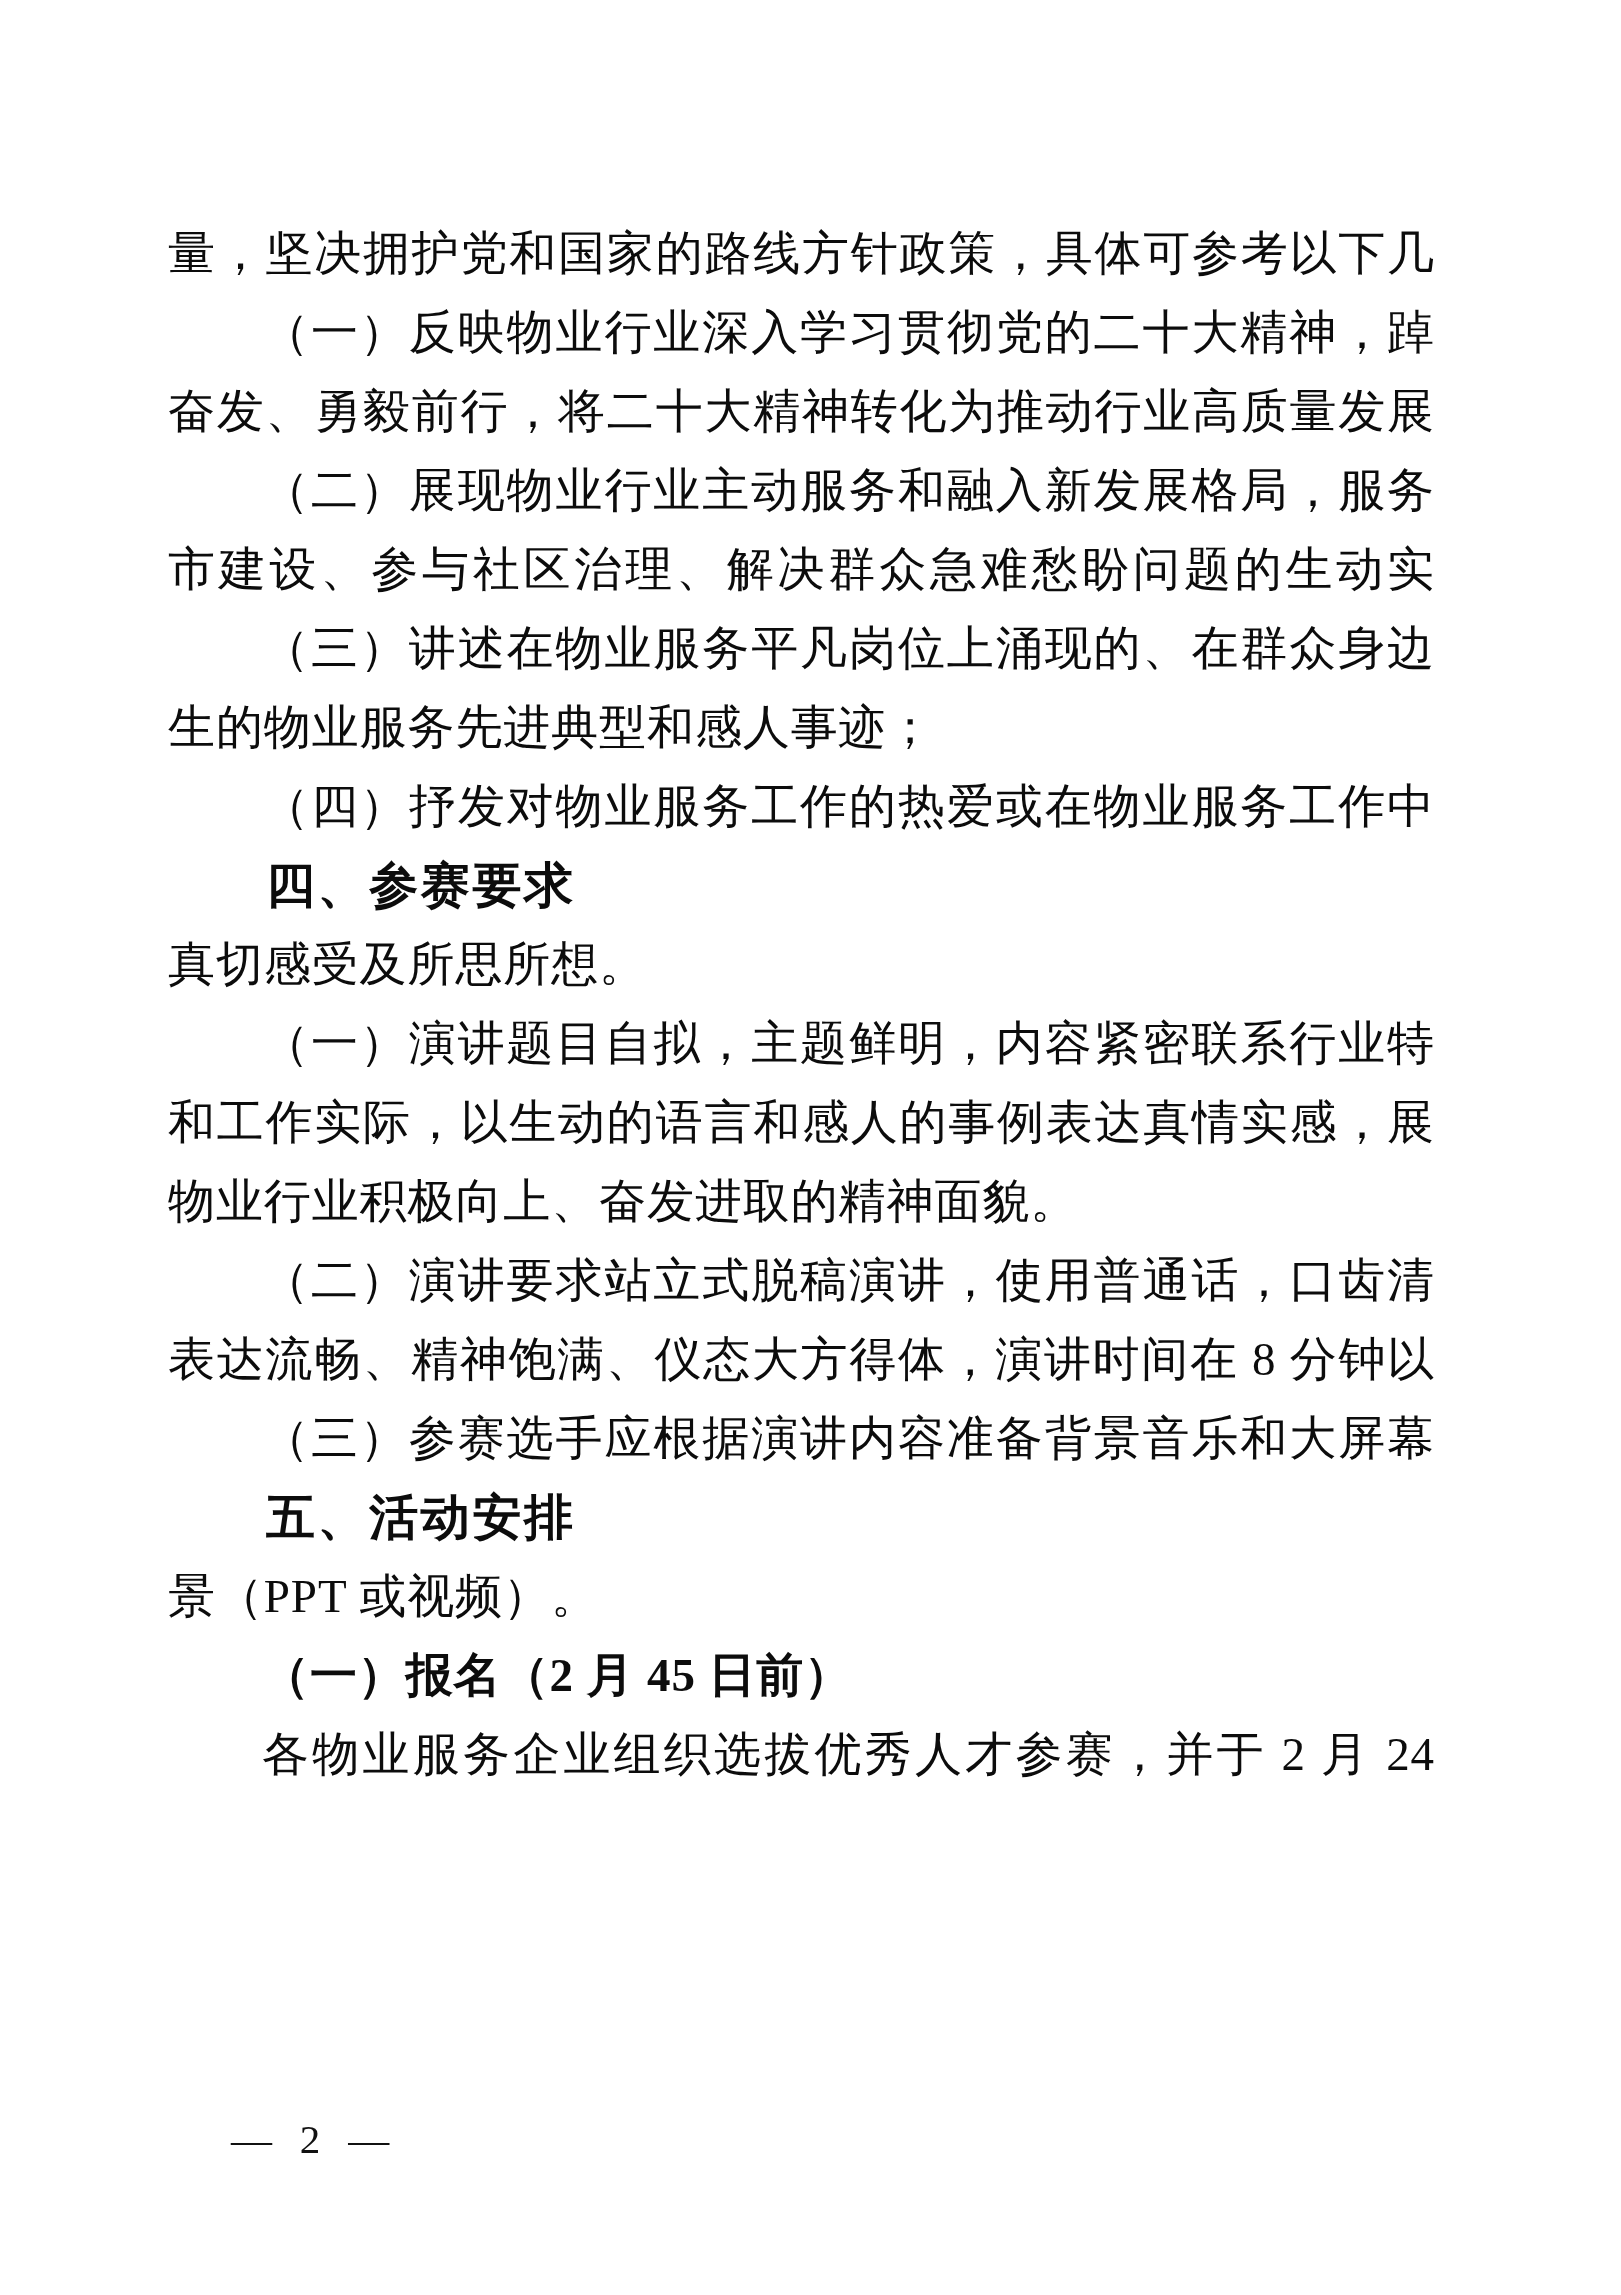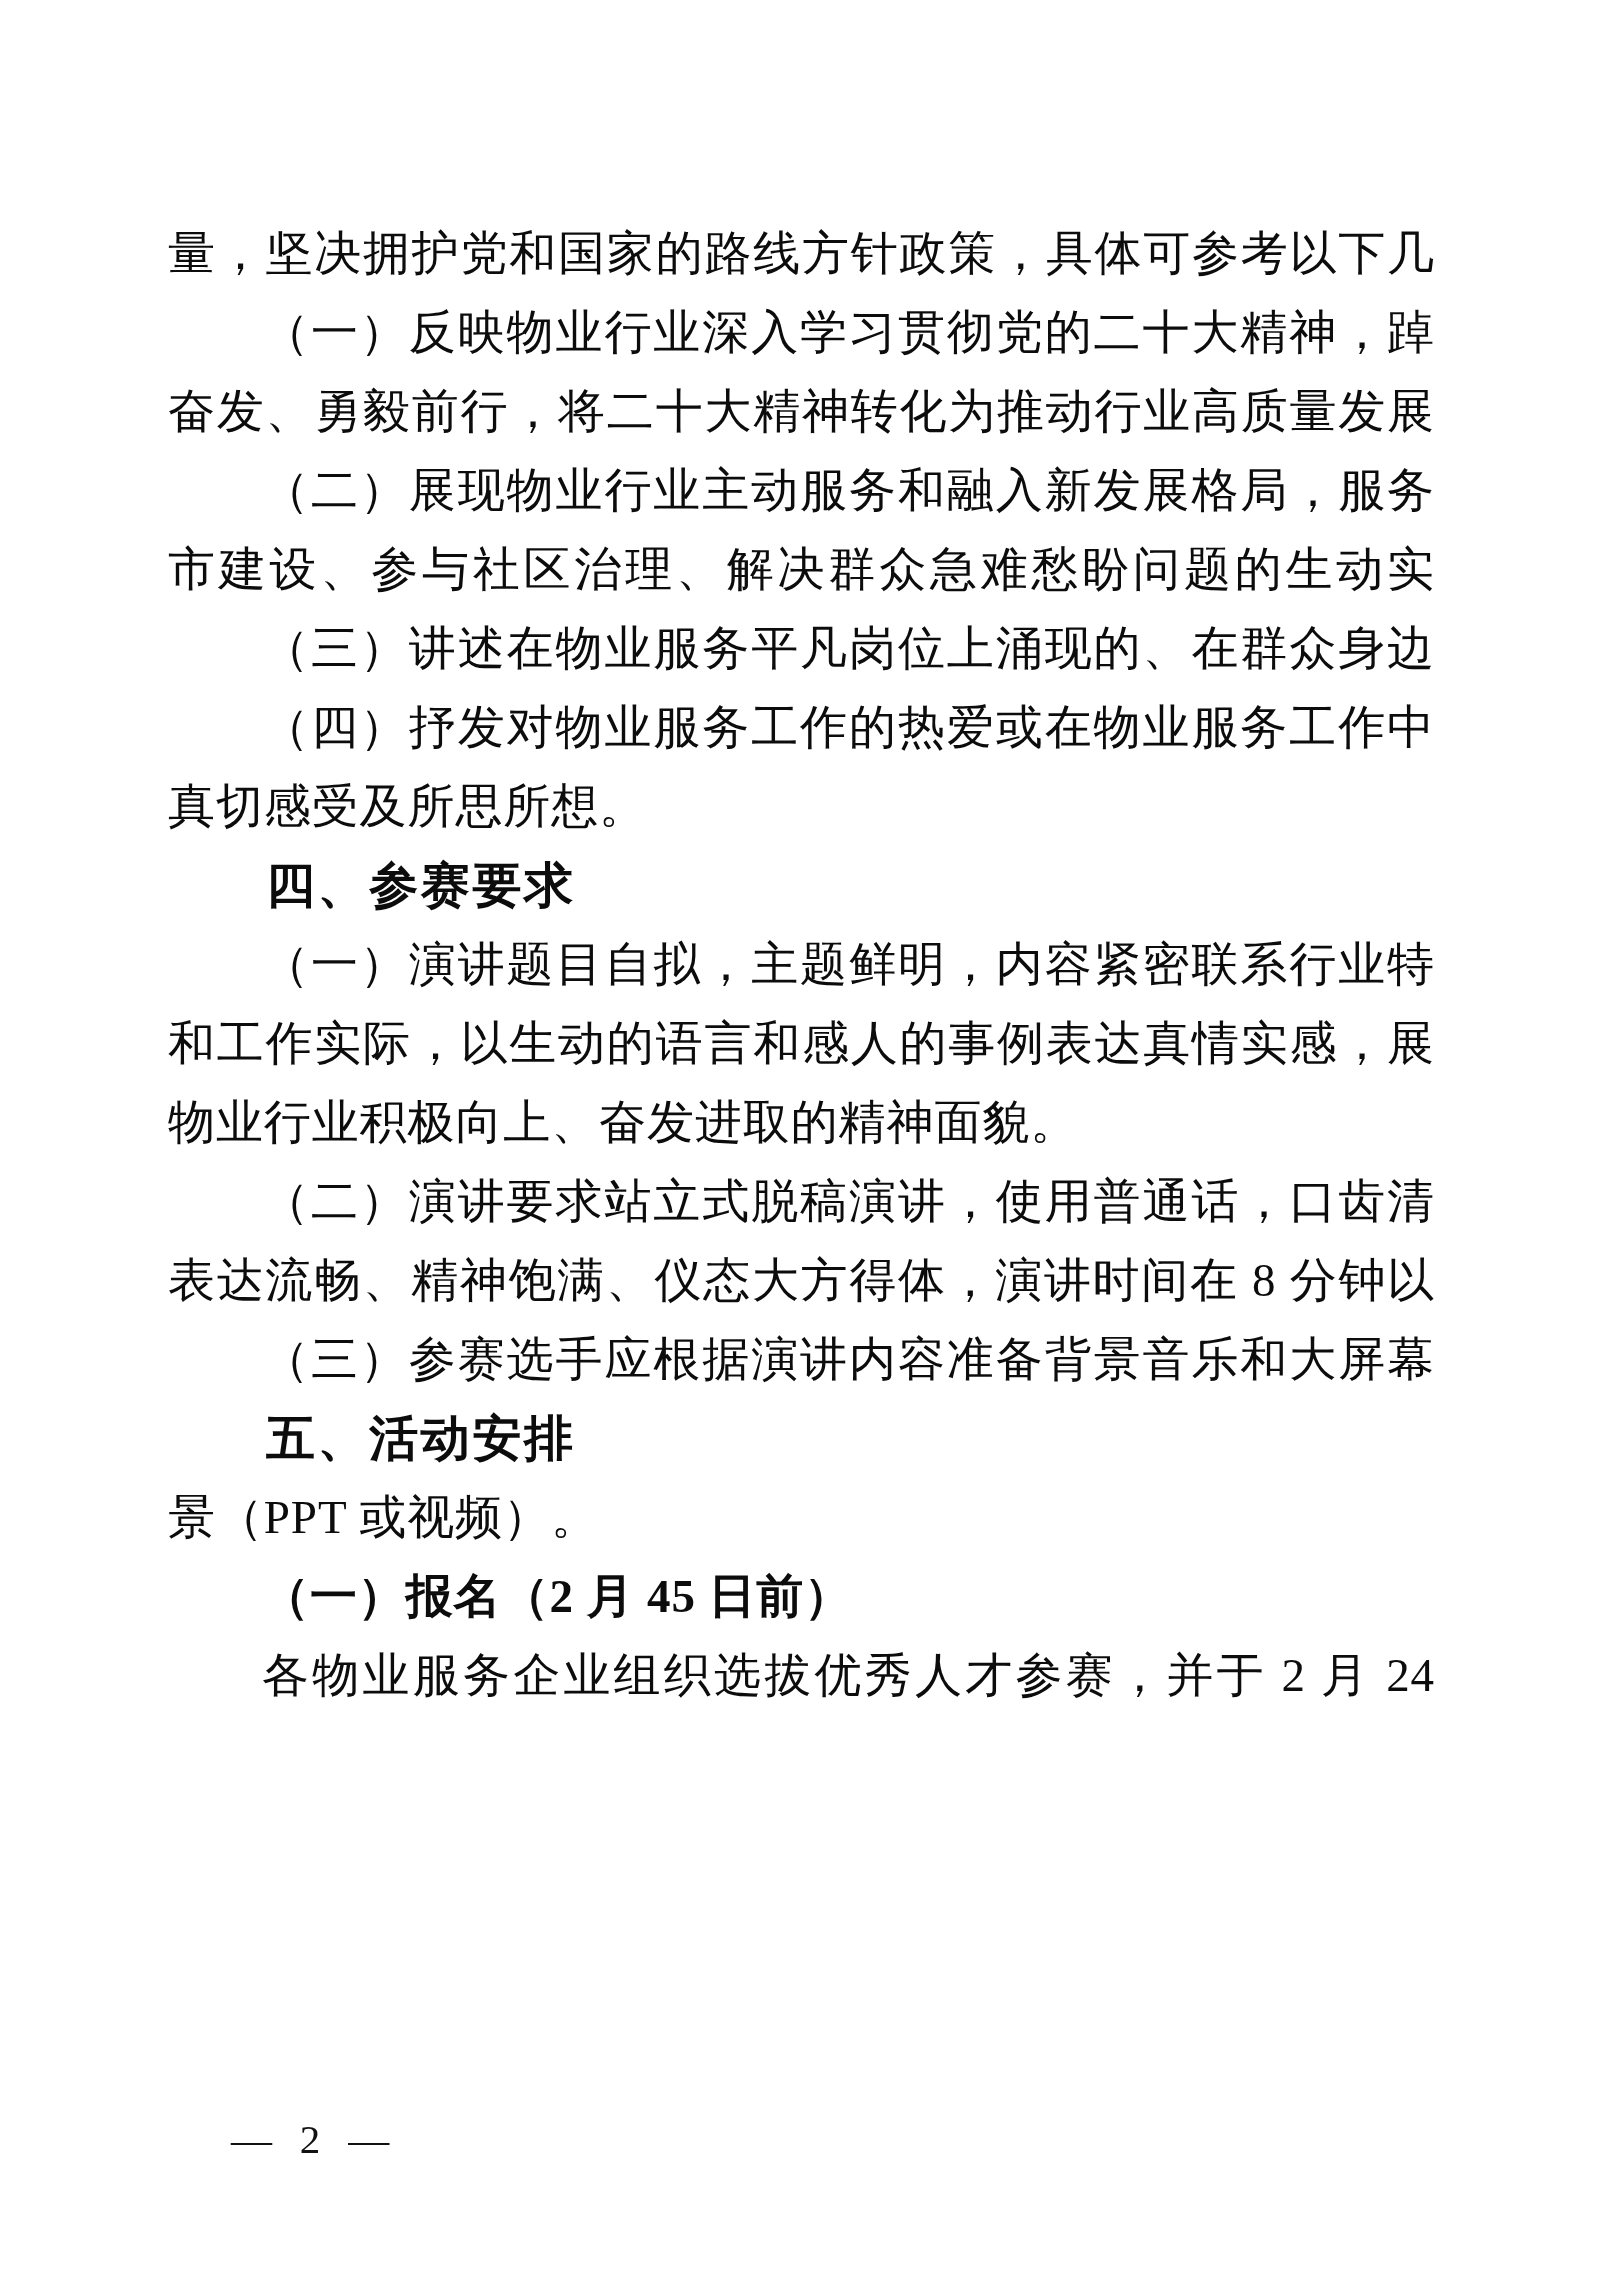--- a/index.html
+++ b/index.html
@@ -59,23 +59,24 @@
 <body>
 
 <div class="page">
   <div class="content">
     <div class="ln full">量，坚决拥护党和国家的路线方针政策，具体可参考以下几个</div>
     <div class="ln indent full">（一）反映物业行业深入学习贯彻党的二十大精神，踔厉</div>
     <div class="ln full">奋发、勇毅前行，将二十大精神转化为推动行业高质量发展的</div>
     <div class="ln indent full">（二）展现物业行业主动服务和融入新发展格局，服务城</div>
     <div class="ln full">市建设、参与社区治理、解决群众急难愁盼问题的生动实践；</div>
     <div class="ln indent full">（三）讲述在物业服务平凡岗位上涌现的、在群众身边发</div>
+    <div class="ln">生的物业服务先进典型和感人事迹；</div>
     <div class="ln indent full">（四）抒发对物业服务工作的热爱或在物业服务工作中的</div>
+    <div class="ln indent heading">四、参赛要求</div>
     <div class="ln">真切感受及所思所想。</div>
-    <div class="ln indent heading">四、参赛要求</div>
     <div class="ln indent full">（一）演讲题目自拟，主题鲜明，内容紧密联系行业特点</div>
     <div class="ln full">和工作实际，以生动的语言和感人的事例表达真情实感，展现</div>
     <div class="ln">物业行业积极向上、奋发进取的精神面貌。</div>
     <div class="ln indent full">（二）演讲要求站立式脱稿演讲，使用普通话，口齿清晰、</div>
     <div class="ln full">表达流畅、精神饱满、仪态大方得体，演讲时间在 8 分钟以内。</div>
     <div class="ln indent full">（三）参赛选手应根据演讲内容准备背景音乐和大屏幕背</div>
     <div class="ln indent heading">五、活动安排</div>
     <div class="ln">景（PPT 或视频）。</div>
     <div class="ln indent bold">（一）报名（2 月 45 日前）</div>
     <div class="ln indent full">各物业服务企业组织选拔优秀人才参赛，并于 2 月 24 日之</div>

